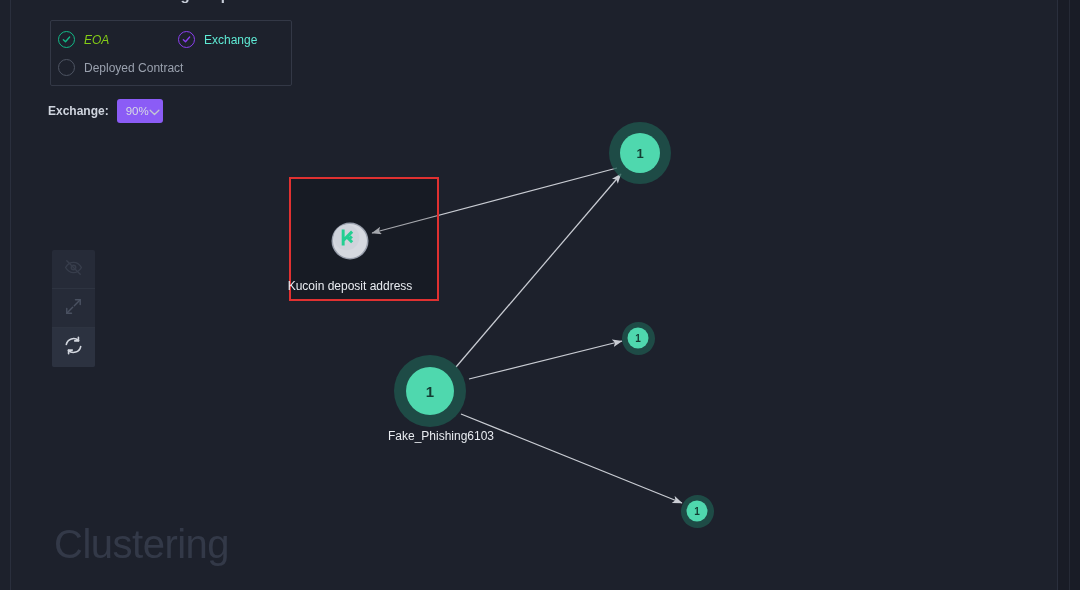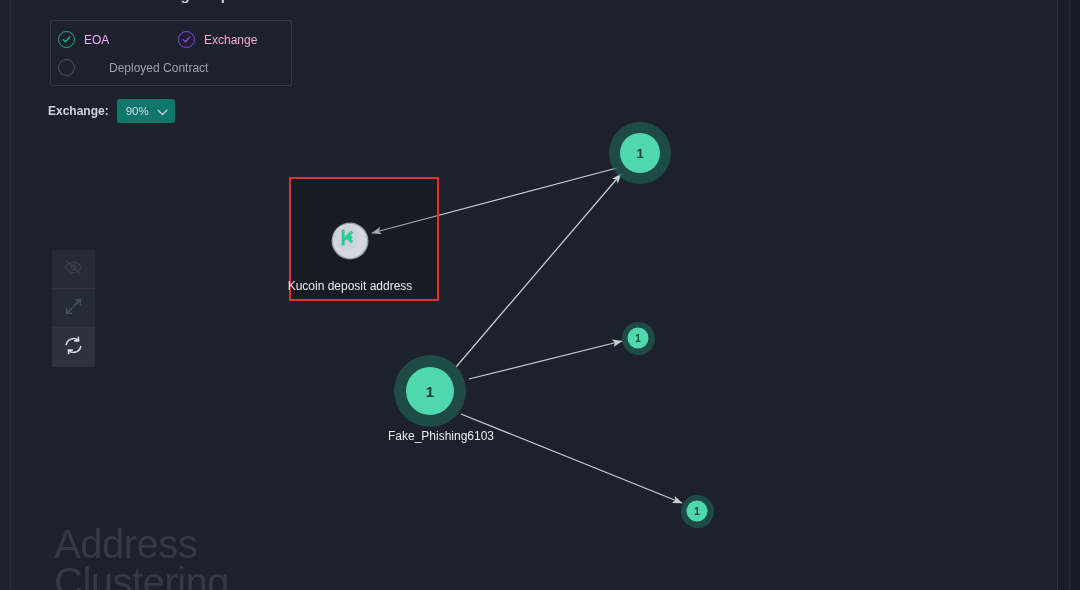--- a/index.html
+++ b/index.html
@@ -95,40 +95,40 @@
     align-items: center;
     justify-content: center;
     flex: none;
   }
   .chk svg { display: block; }
   .chk.eoa      { border-color: #12b886; }
   .chk.exchange { border-color: #8b3ff0; }
   .chk.contract { border-color: #4d5462; }
 
   .legend-label { font-size: 12px; }
-  .legend-label.eoa      { color: #f0abfc; }
-  .legend-label.exchange { color: #f9a8d4; }
-  .legend-label.contract { color: #9aa1ae; margin-left: 25px; }
+  .legend-label.eoa      { color: #84cc16; font-style: italic; }
+  .legend-label.exchange { color: #5eead4; }
+  .legend-label.contract { color: #9aa1ae; }
 
   
   .certainty-wrap {
     position: absolute;
     left: 48px; top: 99px;
     display: flex;
     align-items: center;
     gap: 8px;
   }
   .certainty-label {
     font-size: 12px;
     color: #cfd4de;
     font-weight: bold;
   }
   .certainty-select {
-    width: 58px; height: 24px;
-    background: #0f766e;
+    width: 46px; height: 24px;
+    background: #8b5cf6;
     border: none;
     border-radius: 3px;
     display: flex;
     align-items: center;
     justify-content: space-between;
     padding: 0 7px 0 9px;
     box-sizing: border-box;
   }
   .certainty-value {
     font-size: 11.5px;
@@ -366,21 +366,20 @@
     </div>
 
     <div class="node" style="left:697px; top:511px; width:33px; height:33px;">
       <span class="node-halo" style="width:33px; height:33px;"></span>
       <span class="node-core" style="width:21px; height:21px; font-size:10px;">1</span>
     </div>
 
   </div>
 
   <div class="watermark">
-    <div>Address</div>
     <div>Clustering</div>
   </div>
 
   <div class="panel-right-rule"></div>
   <div class="panel-right-strip"></div>
   <div class="panel-right-rule2"></div>
 
 </div>
 
 </body></html>

